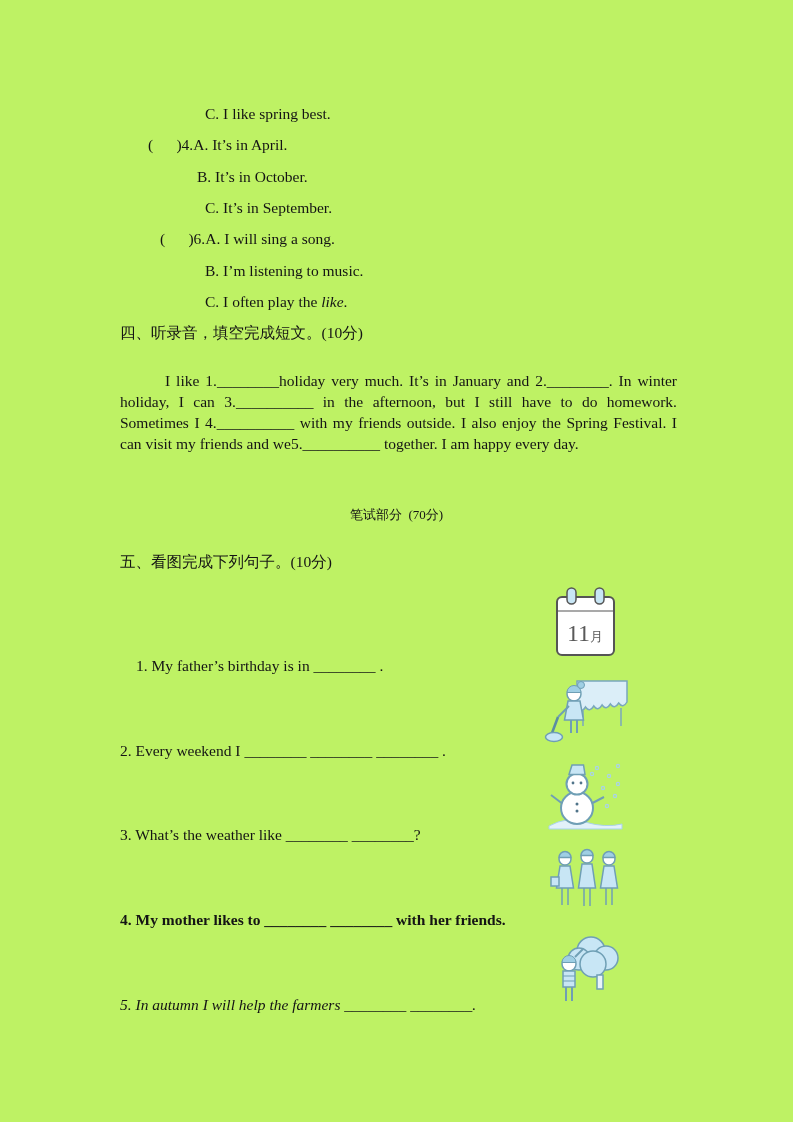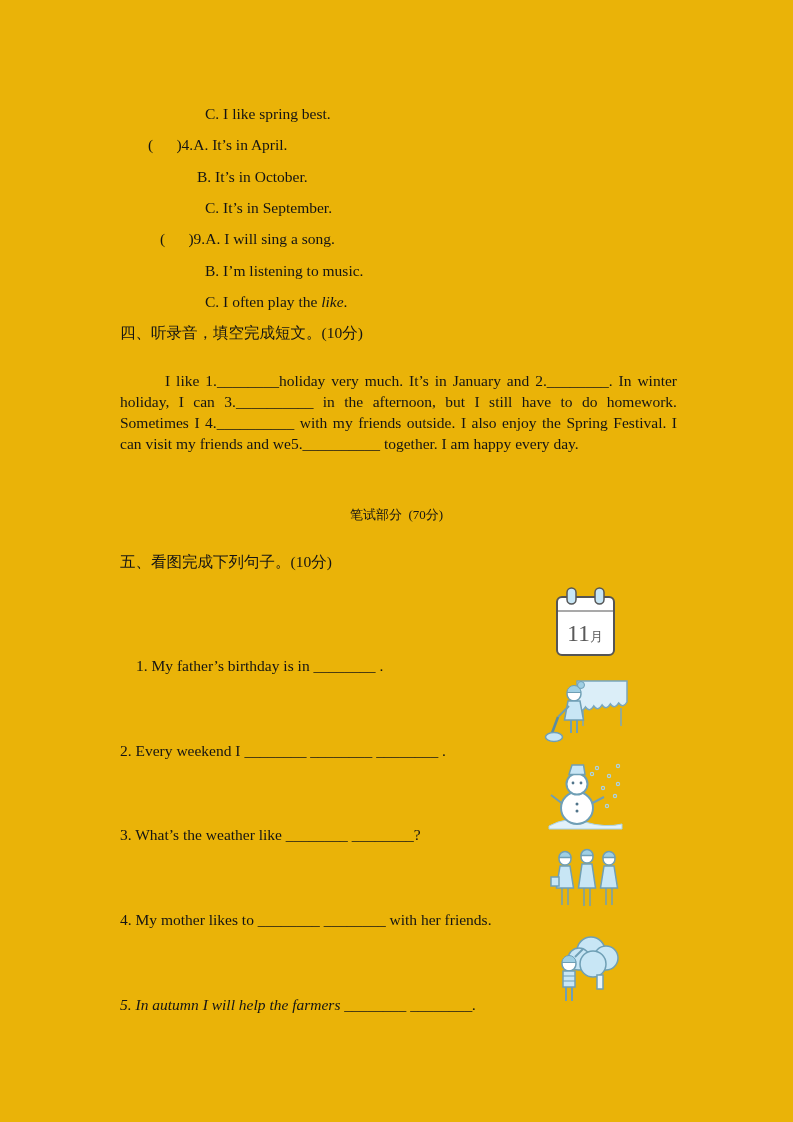--- a/index.html
+++ b/index.html
@@ -2,21 +2,21 @@
 <html><head>
 <meta charset="utf-8">
 <style>
   * { margin: 0; padding: 0; box-sizing: border-box; }
   html, body { background: #ffffff; }
   .page {
     position: relative;
     width: 793px;
     height: 1122px;
     margin: 0 auto;
-    background: #eab308;
+    background: #bef264;
     font-family: "Liberation Serif", "DejaVu Serif", serif;
     font-size: 15.5px;
     color: #141414;
     overflow: hidden;
   }
   .line {
     position: absolute;
     white-space: pre;
     line-height: 22px;
   }
@@ -44,21 +44,21 @@
 </style>
 </head>
 <body>
 
 <div class="page">
 
   <div class="line" style="top:103px; left:205px;">C. I like spring best.</div>
   <div class="line" style="top:134px; left:148px;">(      )4.A. It’s in April.</div>
   <div class="line" style="top:166px; left:197px;">B. It’s in October.</div>
   <div class="line" style="top:197px; left:205px;">C. It’s in September.</div>
-  <div class="line" style="top:228px; left:160px;">(      )9.A. I will sing a song.</div>
+  <div class="line" style="top:228px; left:160px;">(      )6.A. I will sing a song.</div>
   <div class="line" style="top:260px; left:205px;text-align:center;">B. I’m listening to music.</div>
   <div class="line" style="top:291px; left:205px;"><span>C. I often play the </span><span class="italic">like</span><span>.</span></div>
 
   <div class="line" style="top:322px; left:120px;">四、听录音，填空完成短文。(10分)</div>
 
   <div class="para">I like 1.________holiday very much. It’s in January and 2.________. In winter holiday, I can 3.__________ in the afternoon, but I still have to do homework. Sometimes I 4.__________ with my friends outside. I also  enjoy the Spring Festival. I can visit my friends and we5.__________ together. I am happy every day.</div>
 
   <div class="part-title">笔试部分  (70分)</div>
 
   <div class="line" style="top:551px; left:120px;">五、看图完成下列句子。(10分)</div>
@@ -137,21 +137,21 @@
           <line x1="41" y1="45" x2="41" y2="63"></line>
         <circle cx="60" cy="16" r="6" fill="#ffffff"></circle>
         <path d="M54,14.5 a6,6 0 0 1 12,0 z" fill="#9fcfe4"></path>
         <path d="M55,23 l-3.5,22 h17 l-3.5,-22 z" fill="#c8e6f5"></path>
         <line x1="57" y1="45" x2="57" y2="62"></line>
           <line x1="63" y1="45" x2="63" y2="62"></line>
       </g>
     </svg>
   </div>
 
-  <div class="line" style="top:909px; left:120px;">4. My mother likes to ________ ________ with her friends.</div>
+  <div class="line" style="top:909px; left:120px;font-weight:bold;">4. My mother likes to ________ ________ with her friends.</div>
 
   <div class="illus" style="left:546px; top:930px; width:80px; height:77px;">
     <svg viewBox="0 0 80 77">
       <g fill="#c8e6f5" stroke="#6f9fb5" stroke-width="1.5">
         <circle cx="45" cy="21" r="14"></circle>
         <circle cx="60" cy="28" r="12"></circle>
         <circle cx="33" cy="29" r="11"></circle>
         <circle cx="47" cy="34" r="13"></circle>
       </g>
       <rect x="51" y="45" width="6" height="14" fill="#e8f4fa" stroke="#6f9fb5" stroke-width="1.5"></rect>

